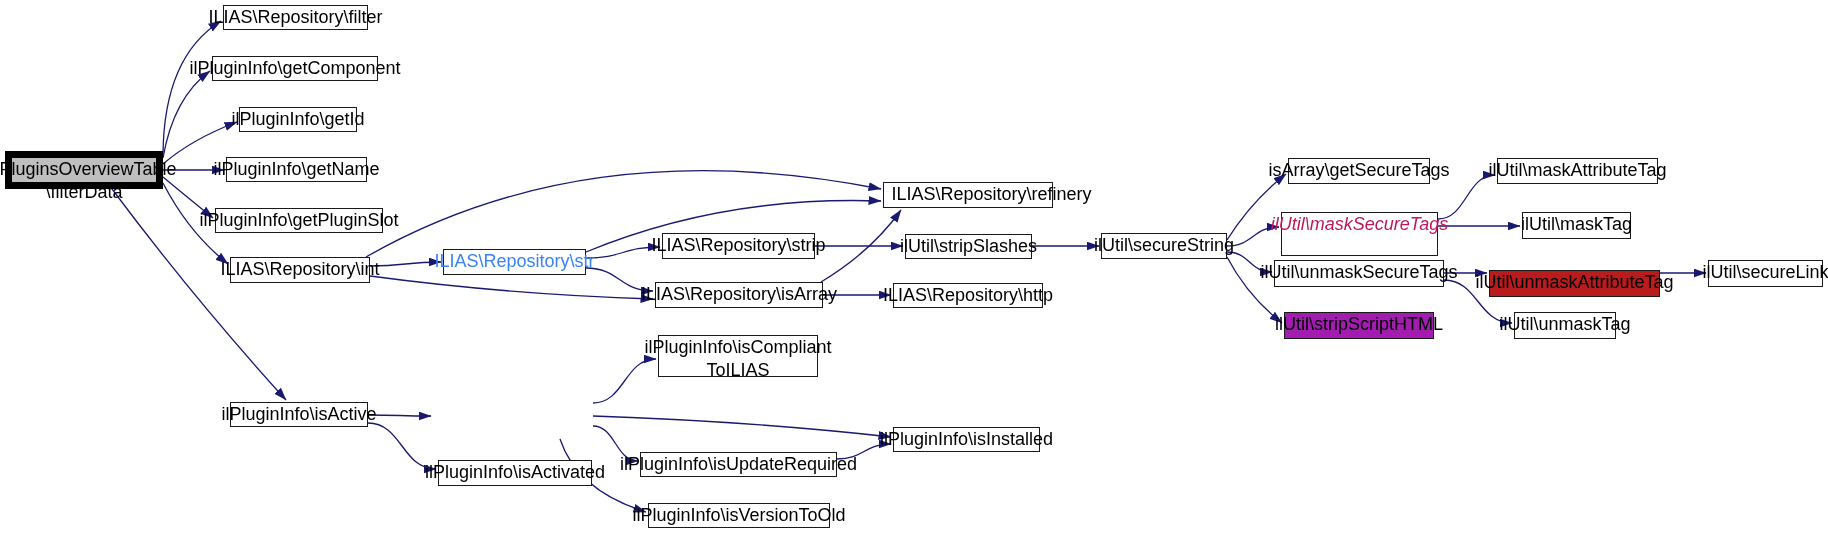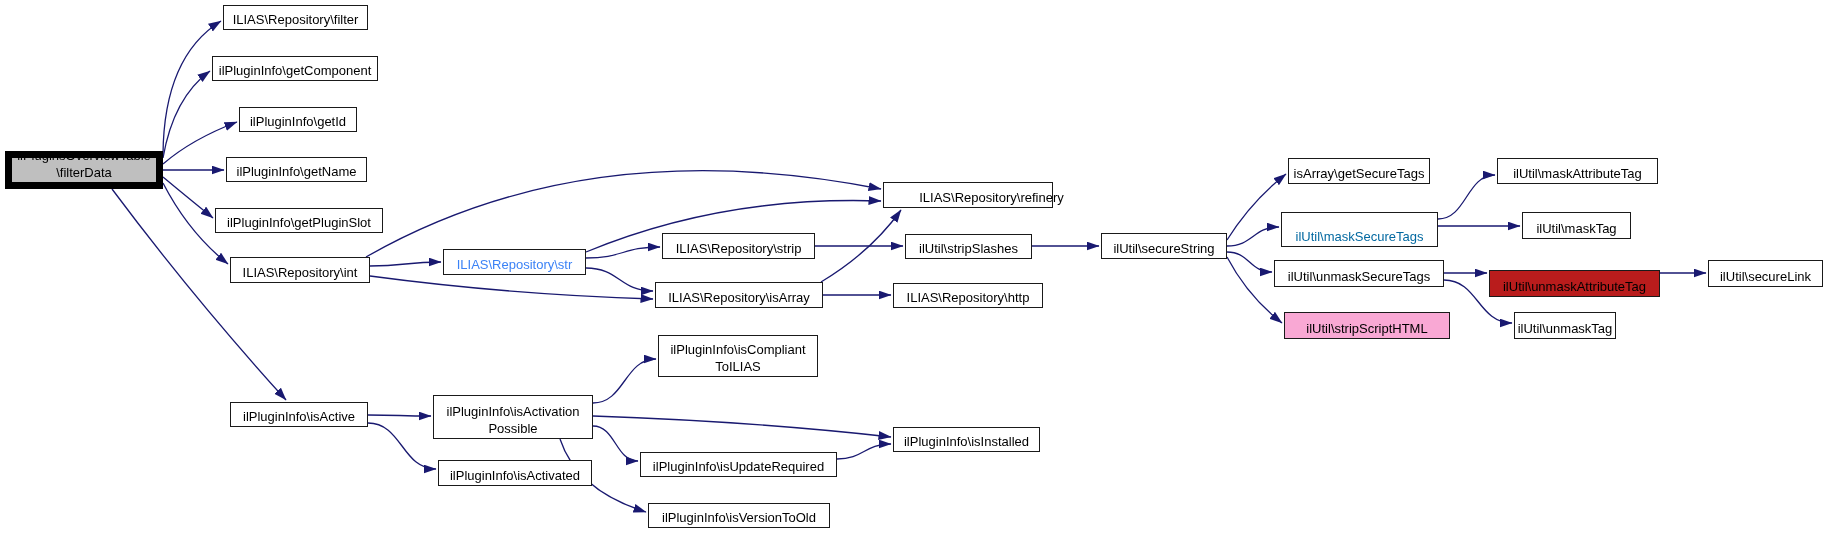--- a/index.html
+++ b/index.html
@@ -11,22 +11,22 @@
   .edge-layer{position:absolute;left:0;top:0;}
   .node-layer{position:absolute;left:0;top:0;width:100%;height:100%;}
   .node{
     position:absolute;
     box-sizing:border-box;
     background:#ffffff;
     border:1.5px solid #1a1a1a;
     display:flex;
     flex-direction:column;
     align-items:center;
-    justify-content:flex-end;
-    font-size:13px;
+    justify-content:flex-start;
+    font-size:18px;
     line-height:1.3;
     color:#000000;
     white-space:nowrap;
     text-align:center;
   }
   .node.root{
     border:7px solid #7f1d1d;
   }
   .node-line{pointer-events:none;}
 </style>
@@ -119,47 +119,43 @@
       </div>
       <div class="node" style="left: 893px; top: 283px; width: 150px; height: 25px; background: rgb(255, 255, 255); border-color: rgb(26, 26, 26); color: rgb(0, 0, 0);">
         <div class="node-line">ILIAS\Repository\http</div>
       </div>
       <div class="node" style="left: 1101px; top: 233px; width: 126px; height: 26px; background: rgb(255, 255, 255); border-color: rgb(26, 26, 26); color: rgb(0, 0, 0);">
         <div class="node-line">ilUtil\secureString</div>
       </div>
       <div class="node" style="left: 1288px; top: 158px; width: 142px; height: 26px; background: rgb(255, 255, 255); border-color: rgb(26, 26, 26); color: rgb(0, 0, 0);">
         <div class="node-line">isArray\getSecureTags</div>
       </div>
-      <div class="node" style="left: 1281px; top: 212px; width: 157px; height: 35px; background: rgb(255, 255, 255); border-color: rgb(26, 26, 26); color: #0369a1;">
+      <div class="node" style="left: 1281px; top: 212px; width: 157px; height: 44px; background: rgb(255, 255, 255); border-color: rgb(26, 26, 26); color: #be185d; font-style: italic;">
         <div class="node-line">ilUtil\maskSecureTags</div>
       </div>
       <div class="node" style="left: 1274px; top: 260px; width: 170px; height: 27px; background: rgb(255, 255, 255); border-color: rgb(26, 26, 26); color: rgb(0, 0, 0);">
         <div class="node-line">ilUtil\unmaskSecureTags</div>
       </div>
-      <div class="node" style="left: 1284px; top: 312px; width: 166px; height: 27px; background: #f9a8d4; border-color: rgb(26, 26, 26); color: rgb(0, 0, 0);">
+      <div class="node" style="left: 1284px; top: 312px; width: 150px; height: 27px; background: #a21caf; border-color: rgb(26, 26, 26); color: rgb(0, 0, 0);">
         <div class="node-line">ilUtil\stripScriptHTML</div>
       </div>
       <div class="node" style="left: 1497px; top: 158px; width: 161px; height: 26px; background: rgb(255, 255, 255); border-color: rgb(26, 26, 26); color: rgb(0, 0, 0);">
         <div class="node-line">ilUtil\maskAttributeTag</div>
       </div>
       <div class="node" style="left: 1522px; top: 212px; width: 109px; height: 27px; background: rgb(255, 255, 255); border-color: rgb(26, 26, 26); color: rgb(0, 0, 0);">
         <div class="node-line">ilUtil\maskTag</div>
       </div>
       <div class="node" style="left: 1489px; top: 270px; width: 171px; height: 27px; background: #b91c1c; border-color: rgb(26, 26, 26); color: rgb(0, 0, 0);">
         <div class="node-line">ilUtil\unmaskAttributeTag</div>
       </div>
       <div class="node" style="left: 1514px; top: 312px; width: 102px; height: 27px; background: rgb(255, 255, 255); border-color: rgb(26, 26, 26); color: rgb(0, 0, 0);">
         <div class="node-line">ilUtil\unmaskTag</div>
       </div>
       <div class="node" style="left: 1708px; top: 260px; width: 115px; height: 27px; background: rgb(255, 255, 255); border-color: rgb(26, 26, 26); color: rgb(0, 0, 0);">
         <div class="node-line">ilUtil\secureLink</div>
-      </div>
-      <div class="node" style="left: 433px; top: 395px; width: 160px; height: 44px; background: rgb(255, 255, 255); border-color: rgb(26, 26, 26); color: rgb(0, 0, 0);">
-        <div class="node-line">ilPluginInfo\isActivation</div>
-        <div class="node-line">Possible</div>
       </div>
       <div class="node" style="left: 658px; top: 335px; width: 160px; height: 42px; background: rgb(255, 255, 255); border-color: rgb(26, 26, 26); color: rgb(0, 0, 0);">
         <div class="node-line">ilPluginInfo\isCompliant</div>
         <div class="node-line">ToILIAS</div>
       </div>
       <div class="node" style="left: 438px; top: 460px; width: 154px; height: 26px; background: rgb(255, 255, 255); border-color: rgb(26, 26, 26); color: rgb(0, 0, 0);">
         <div class="node-line">ilPluginInfo\isActivated</div>
       </div>
       <div class="node" style="left: 893px; top: 427px; width: 147px; height: 25px; background: rgb(255, 255, 255); border-color: rgb(26, 26, 26); color: rgb(0, 0, 0);">
         <div class="node-line">ilPluginInfo\isInstalled</div>

